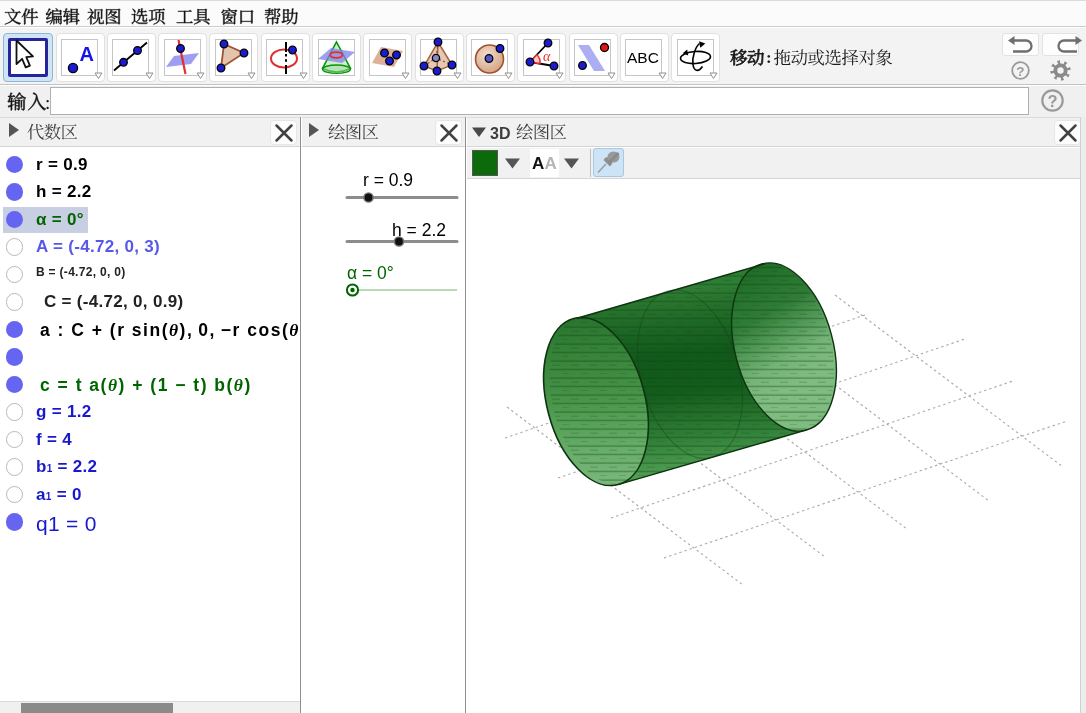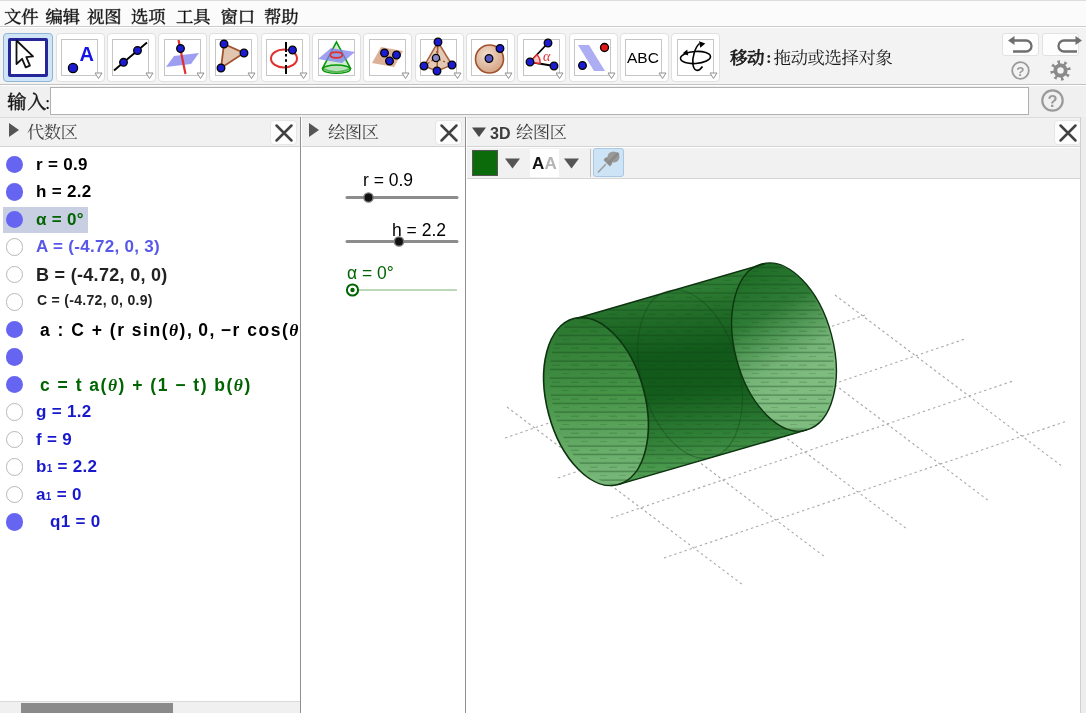--- a/index.html
+++ b/index.html
@@ -292,38 +292,38 @@
     <div class="abs" style="left:6px;top:7.9px;width:17.4px;height:17.4px;border-radius:50%;background:#6565f1"></div>
     <div class="abs" style="left:36px;top:6.6px;font-size:17px;font-weight:bold;letter-spacing:0.3px;color:#000;white-space:nowrap">r = 0.9</div>
     <div class="abs" style="left:6px;top:35.4px;width:17.4px;height:17.4px;border-radius:50%;background:#6565f1"></div>
     <div class="abs" style="left:36px;top:34.1px;font-size:17px;font-weight:bold;letter-spacing:0.3px;color:#000;white-space:nowrap">h = 2.2</div>
     <div class="abs" style="left:3px;top:59.1px;width:85px;height:26px;background:#c9cfe2"></div>
     <div class="abs" style="left:6px;top:62.9px;width:17.4px;height:17.4px;border-radius:50%;background:#6565f1"></div>
     <div class="abs" style="left:36px;top:61.6px;font-size:17px;font-weight:bold;letter-spacing:0.3px;color:#006400;white-space:nowrap">α = 0°</div>
     <div class="abs" style="left:6px;top:90.4px;width:17.4px;height:17.4px;border-radius:50%;background:#fff;border:1.8px solid #b8b8b8"></div>
     <div class="abs" style="left:36px;top:89.1px;font-size:17px;font-weight:bold;letter-spacing:0.3px;color:#5858e8;white-space:nowrap">A = (-4.72, 0, 3)</div>
     <div class="abs" style="left:6px;top:117.9px;width:17.4px;height:17.4px;border-radius:50%;background:#fff;border:1.8px solid #b8b8b8"></div>
-    <div class="abs" style="left:36px;top:116.6px;font-size:18px;font-weight:bold;letter-spacing:0.3px;color:#222;white-space:nowrap">B = (-4.72, 0, 0)</div>
+    <div class="abs" style="left:36px;top:116.6px;font-size:12px;font-weight:bold;letter-spacing:0.3px;color:#222;white-space:nowrap">B = (-4.72, 0, 0)</div>
     <div class="abs" style="left:6px;top:145.4px;width:17.4px;height:17.4px;border-radius:50%;background:#fff;border:1.8px solid #b8b8b8"></div>
-    <div class="abs" style="left:37px;top:144.1px;font-size:14px;font-weight:bold;letter-spacing:0.3px;color:#222;white-space:nowrap">C = (-4.72, 0, 0.9)</div>
+    <div class="abs" style="left:44px;top:144.1px;font-size:17px;font-weight:bold;letter-spacing:0.3px;color:#222;white-space:nowrap">C = (-4.72, 0, 0.9)</div>
     <div class="abs" style="left:6px;top:172.9px;width:17.4px;height:17.4px;border-radius:50%;background:#6565f1"></div>
     <div class="abs" style="left:40px;top:171.6px;width:270px;font-size:17.5px;font-weight:bold;letter-spacing:1.5px;color:#000;white-space:nowrap;font-family:'Liberation Sans'">a : C + (r sin(<i style="font-family:'Liberation Serif'">θ</i>), 0, −r cos(<i style="font-family:'Liberation Serif'">θ</i></div>
     <div class="abs" style="left:6px;top:200.4px;width:17.4px;height:17.4px;border-radius:50%;background:#6565f1"></div>
     <div class="abs" style="left:6px;top:227.9px;width:17.4px;height:17.4px;border-radius:50%;background:#6565f1"></div>
     <div class="abs" style="left:40px;top:226.6px;width:270px;font-size:17.5px;font-weight:bold;letter-spacing:1.5px;color:#006400;white-space:nowrap;font-family:'Liberation Sans'">c = t a(<i style="font-family:'Liberation Serif'">θ</i>) + (1 − t) b(<i style="font-family:'Liberation Serif'">θ</i>)</div>
     <div class="abs" style="left:6px;top:255.4px;width:17.4px;height:17.4px;border-radius:50%;background:#fff;border:1.8px solid #b8b8b8"></div>
     <div class="abs" style="left:36px;top:254.1px;font-size:17px;font-weight:bold;letter-spacing:0.3px;color:#1818cc;white-space:nowrap">g = 1.2</div>
     <div class="abs" style="left:6px;top:282.9px;width:17.4px;height:17.4px;border-radius:50%;background:#fff;border:1.8px solid #b8b8b8"></div>
-    <div class="abs" style="left:36px;top:281.6px;font-size:17px;font-weight:bold;letter-spacing:0.3px;color:#1818cc;white-space:nowrap">f = 9</div>
+    <div class="abs" style="left:36px;top:281.6px;font-size:17px;font-weight:bold;letter-spacing:0.3px;color:#1818cc;white-space:nowrap">f = 4</div>
     <div class="abs" style="left:6px;top:310.4px;width:17.4px;height:17.4px;border-radius:50%;background:#fff;border:1.8px solid #b8b8b8"></div>
     <div class="abs" style="left:36px;top:309.1px;font-size:17px;font-weight:bold;letter-spacing:0.3px;color:#1818cc;white-space:nowrap">b<span style="font-size:10px">1</span> = 2.2</div>
     <div class="abs" style="left:6px;top:337.9px;width:17.4px;height:17.4px;border-radius:50%;background:#fff;border:1.8px solid #b8b8b8"></div>
     <div class="abs" style="left:36px;top:336.6px;font-size:17px;font-weight:bold;letter-spacing:0.3px;color:#1818cc;white-space:nowrap">a<span style="font-size:10px">1</span> = 0</div>
     <div class="abs" style="left:6px;top:365.4px;width:17.4px;height:17.4px;border-radius:50%;background:#6565f1"></div>
-    <div class="abs" style="left:50px;top:364.1px;font-size:17px;font-weight:bold;letter-spacing:0.3px;color:#1818cc;white-space:nowrap">q1 = 0</div>
+    <div class="abs" style="left:36px;top:364.1px;font-size:21px;font-weight:normal;letter-spacing:0.3px;color:#1818cc;white-space:nowrap">q1 = 0</div>
   </div>
 <div class="abs" style="left:0;top:701px;width:300px;height:12px;background:#f0f0f0;border-top:1px solid #dadada"></div>
 <div class="abs" style="left:21px;top:703px;width:152px;height:10px;background:#8a8a8a"></div>
 <svg width="164" height="566" viewBox="302 147 164 566" style="left:302px;top:147px">
     <text x="363" y="186" font-size="17.5" fill="#000" font-family="Liberation Sans">r = 0.9</text>
     <line x1="347" y1="197.5" x2="457" y2="197.5" stroke="#8c8c8c" stroke-width="3" stroke-linecap="round"></line>
     <circle cx="368.5" cy="197.5" r="4.6" fill="#111" stroke="#777" stroke-width="1.4"></circle>
     <text x="392" y="236" font-size="17.5" fill="#000" font-family="Liberation Sans">h = 2.2</text>
     <line x1="347" y1="241.5" x2="457" y2="241.5" stroke="#8c8c8c" stroke-width="3" stroke-linecap="round"></line>
     <circle cx="399" cy="241.5" r="4.6" fill="#111" stroke="#777" stroke-width="1.4"></circle>

